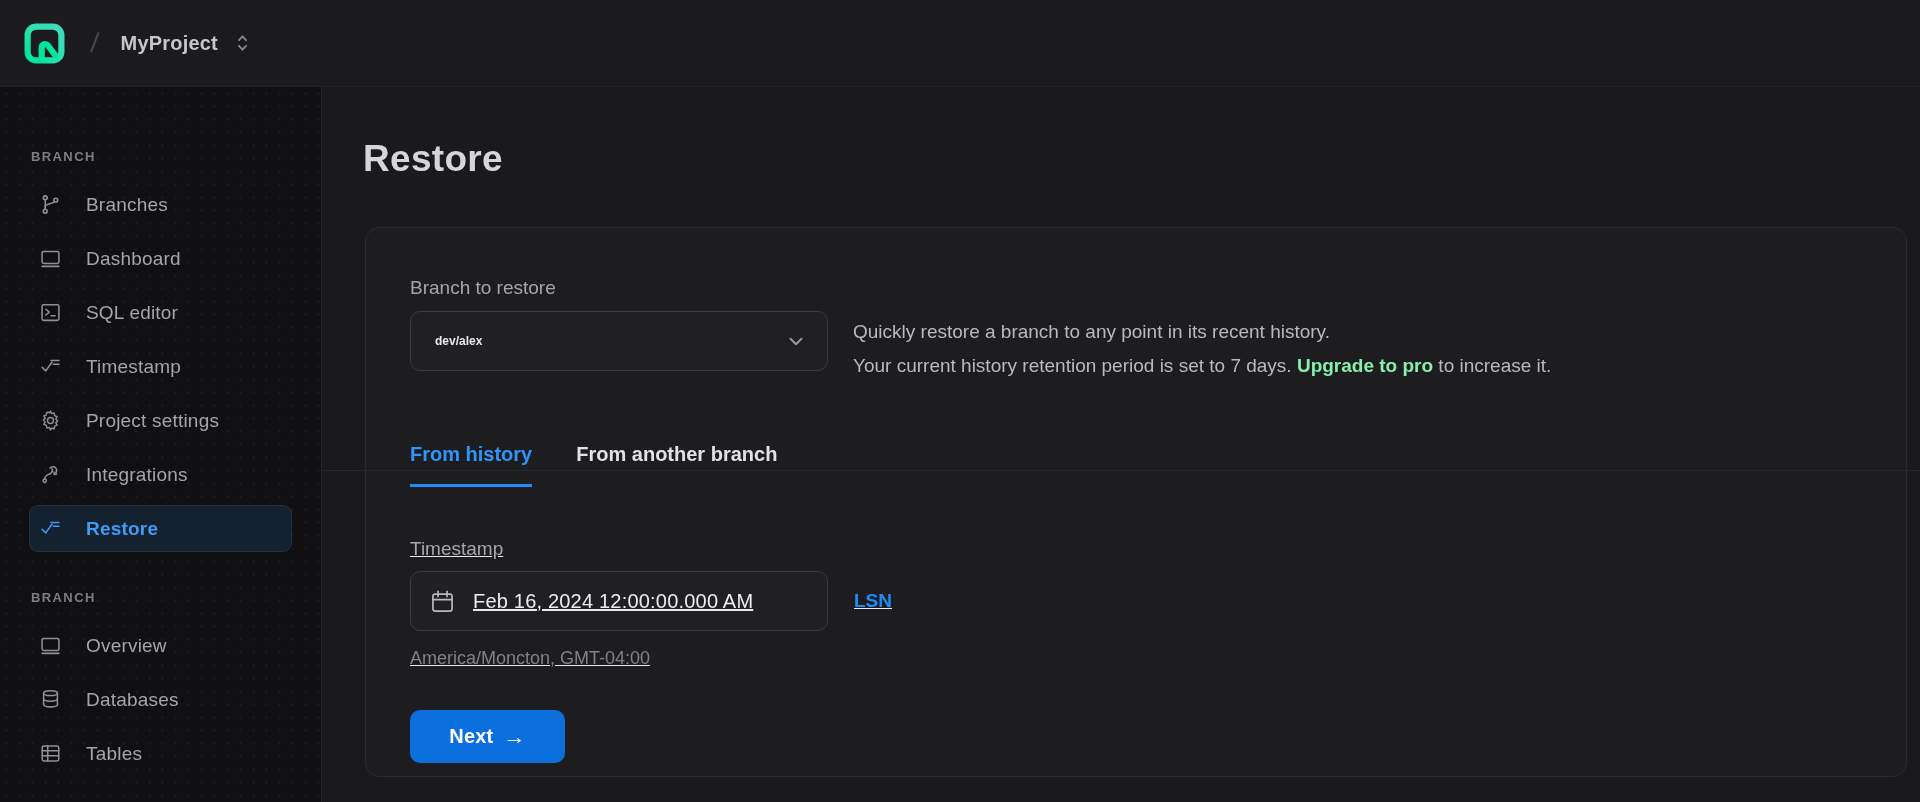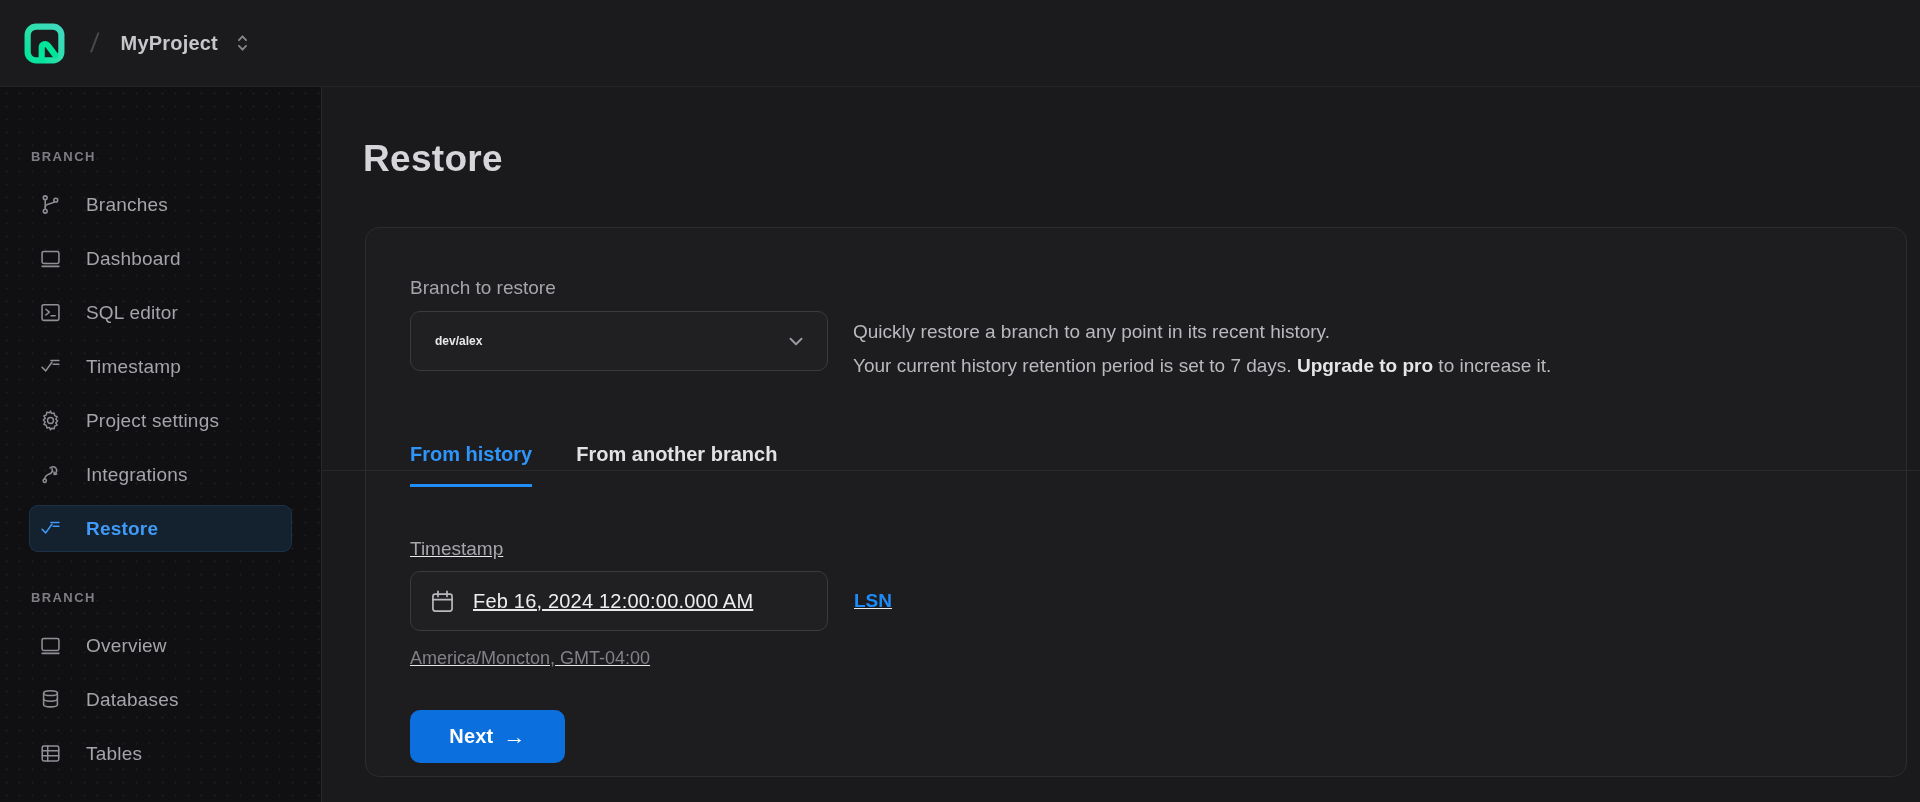--- a/index.html
+++ b/index.html
@@ -87,21 +87,21 @@
     border: 1px solid #3a3a3f; border-radius: 10px;
     background: #202023;
     display: flex; align-items: center;
     padding: 0 20px 0 24px;
     cursor: pointer;
   }
   .branch-select .value { font-size: 12px; font-weight: 600; color: #e8e8ea; flex: 1; }
   .chevron-down-icon { color: #98989e; display: flex; }
 
   .info-text { margin-left: 25px; padding-top: 4px; font-size: 19px; line-height: 34px; color: #b9b9be; }
-  .info-link { color: #e5e5e5; font-weight: 600; cursor: pointer; text-decoration: none; }
+  .info-link { color: #86efac; font-weight: 600; cursor: pointer; text-decoration: none; }
 
   .tabs { display: flex; margin-top: 60px; height: 44px; }
   .tab {
     font-size: 20px; font-weight: 600; color: #e2e2e5;
     margin-right: 44px; padding-bottom: 21px;
     cursor: pointer; position: relative; z-index: 3;
   }
   .tab.active { color: #2e95fa; border-bottom: 3px solid #1f8ef5; }
 
   .full-divider {

